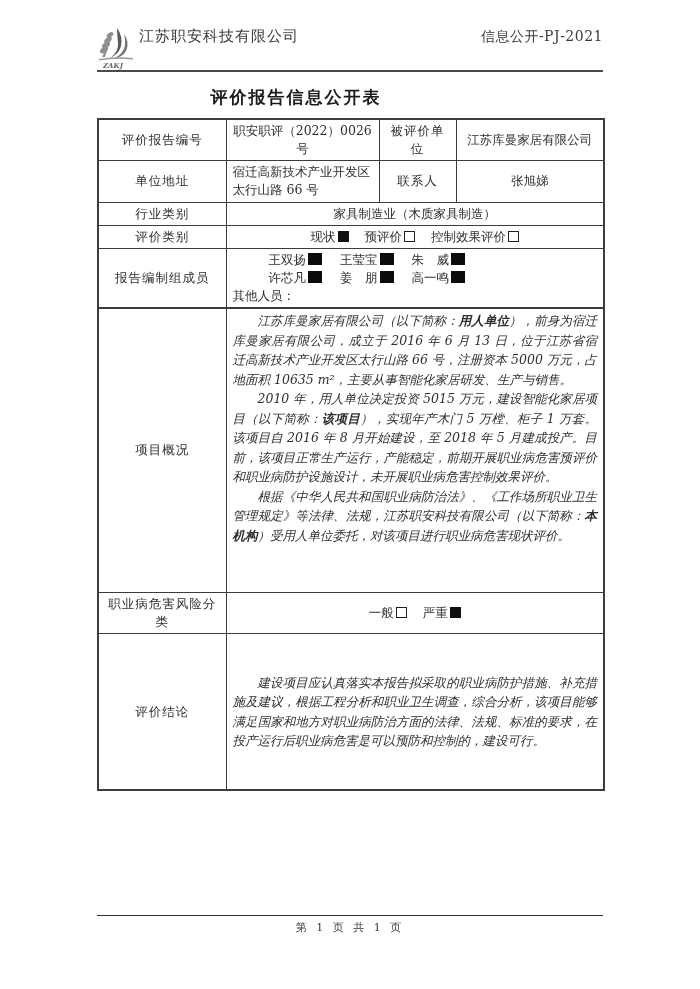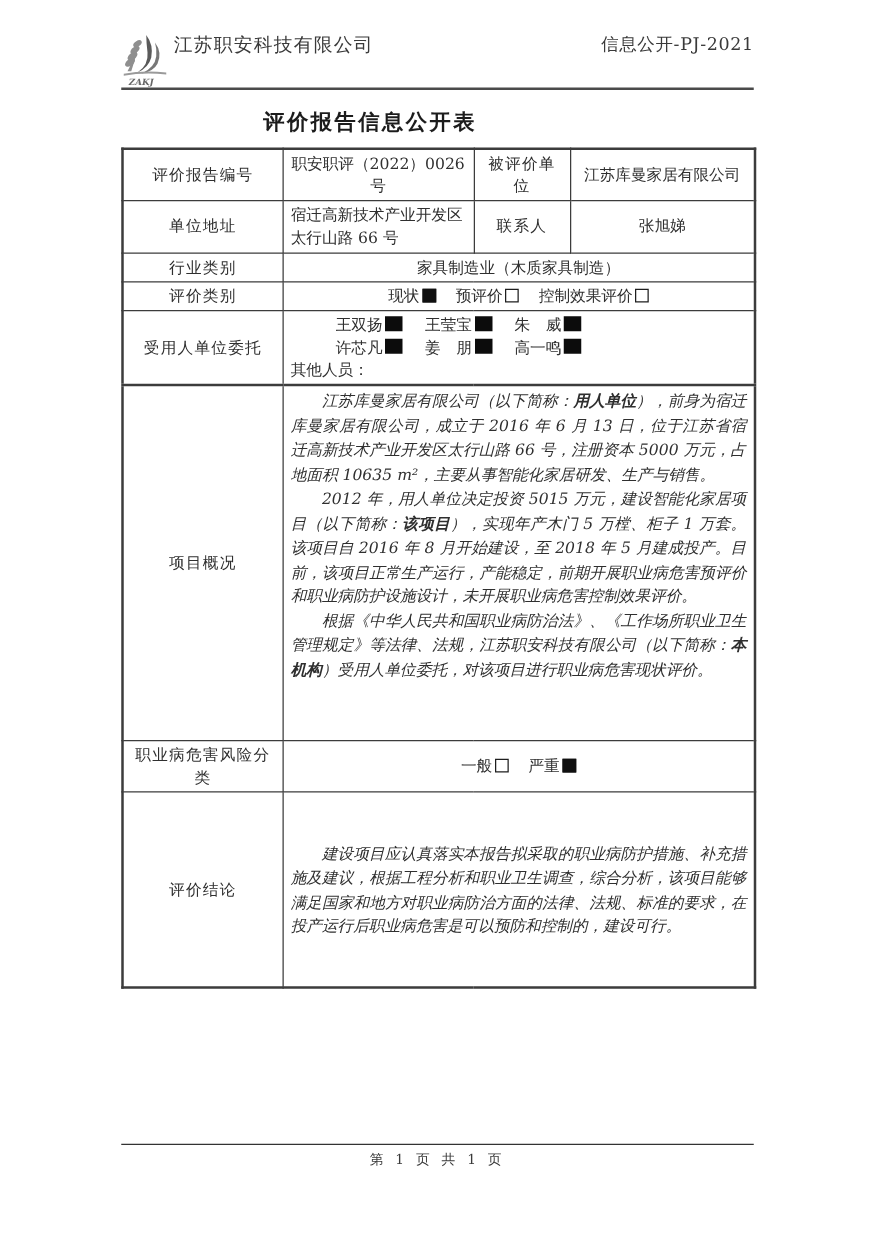--- a/index.html
+++ b/index.html
@@ -114,32 +114,32 @@
     </tr>
     <tr style="height:22px">
       <td class="lbl">行业类别</td>
       <td class="ctr" colspan="3">家具制造业（木质家具制造）</td>
     </tr>
     <tr style="height:22px">
       <td class="lbl">评价类别</td>
       <td class="ctr" colspan="3"><span class="opt"><span>现状</span><span class="box filled"></span></span><span class="opt"><span>预评价</span><span class="box"></span></span><span class="opt"><span>控制效果评价</span><span class="box"></span></span></td>
     </tr>
     <tr class="sep" style="height:47px">
-      <td class="lbl">受用人单位委托</td>
+      <td class="lbl">报告编制组成员</td>
       <td class="lft members" colspan="3">
             <div class="member-line"><span class="member"><span>王双扬</span><span class="seal"></span></span><span class="member"><span>王莹宝</span><span class="seal"></span></span><span class="member"><span>朱　威</span><span class="seal"></span></span></div>
             <div class="member-line"><span class="member"><span>许芯凡</span><span class="seal"></span></span><span class="member"><span>姜　朋</span><span class="seal"></span></span><span class="member"><span>高一鸣</span><span class="seal"></span></span></div>
             <div>其他人员：</div>
           </td>
     </tr>
     <tr style="height:284px">
       <td class="lbl">项目概况</td>
       <td class="overview" colspan="3">
             <p class="para"><span>江苏库曼家居有限公司（以下简称：</span><b>用人单位</b><span>），前身为宿迁库曼家居有限公司，成立于 2016 年 6 月 13 日，位于江苏省宿迁高新技术产业开发区太行山路 66 号，注册资本 5000 万元，占地面积 10635 m²，主要从事智能化家居研发、生产与销售。</span></p>
-            <p class="para"><span>2012 年，用人单位决定投资 5015 万元，建设智能化家居项目（以下简称：</span><b>该项目</b><span>），实现年产木门 5 万樘、柜子 1 万套。该项目自 2016 年 8 月开始建设，至 2018 年 5 月建成投产。目前，该项目正常生产运行，产能稳定，前期开展职业病危害预评价和职业病防护设施设计，未开展职业病危害控制效果评价。</span></p>
+            <p class="para"><span>2010 年，用人单位决定投资 5015 万元，建设智能化家居项目（以下简称：</span><b>该项目</b><span>），实现年产木门 5 万樘、柜子 1 万套。该项目自 2016 年 8 月开始建设，至 2018 年 5 月建成投产。目前，该项目正常生产运行，产能稳定，前期开展职业病危害预评价和职业病防护设施设计，未开展职业病危害控制效果评价。</span></p>
             <p class="para"><span>根据《中华人民共和国职业病防治法》、《工作场所职业卫生管理规定》等法律、法规，江苏职安科技有限公司（以下简称：</span><b>本机构</b><span>）受用人单位委托，对该项目进行职业病危害现状评价。</span></p>
           </td>
     </tr>
     <tr style="height:38px">
       <td class="lbl">职业病危害风险分类</td>
       <td class="ctr" colspan="3"><span class="opt"><span>一般</span><span class="box"></span></span><span class="opt"><span>严重</span><span class="box filled"></span></span></td>
     </tr>
     <tr style="height:157px">
       <td class="lbl">评价结论</td>
       <td class="conclusion" colspan="3">

